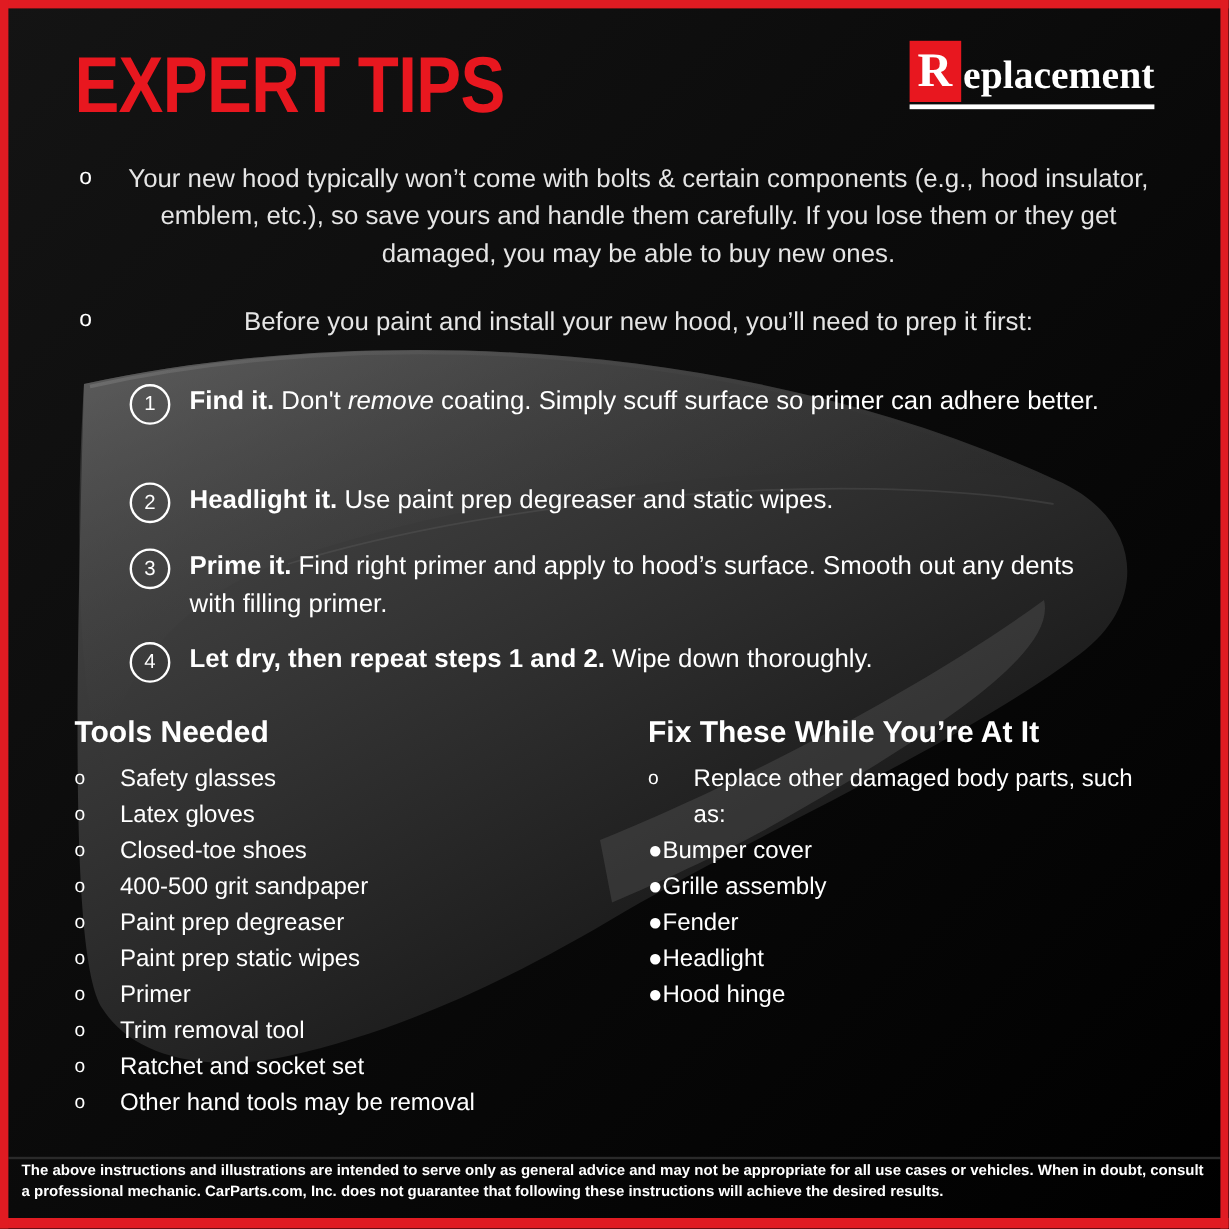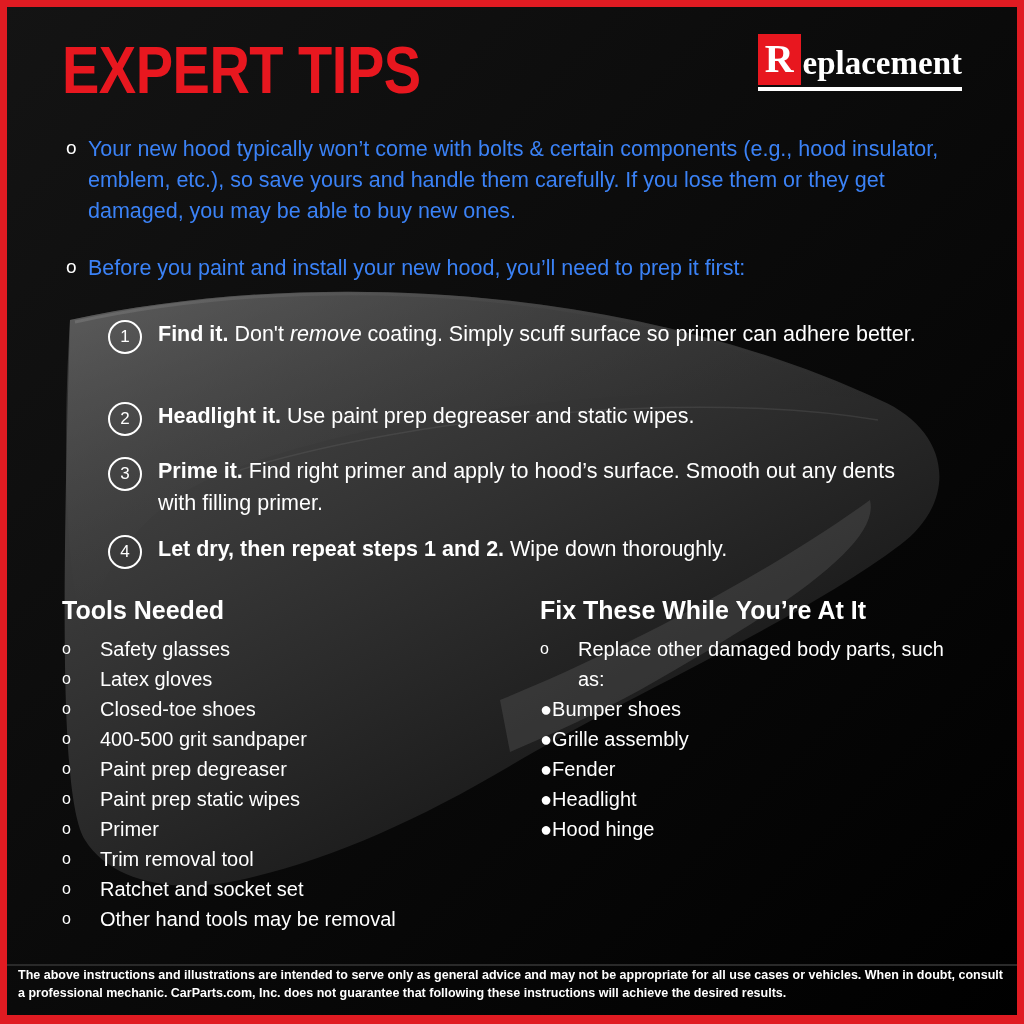--- a/index.html
+++ b/index.html
@@ -79,23 +79,24 @@
     font-size: 33px;
     font-weight: bold;
     line-height: 1;
     padding-bottom: 5px;
     padding-left: 2px;
     font-family: "Liberation Serif", serif;
   }
 
   
   .txt {
-    color: #3b82f6;
+    color: #e5e5e5;
     font-size: 21.5px;
     line-height: 1.45;
+    text-align: center;
   }
   .bullet-block {
     position: absolute;
     display: flex;
   }
   .hollow-bullet {
     flex: 0 0 auto;
     width: 22px;
     color: #ffffff;
     font-size: 19px;
@@ -328,21 +329,21 @@
       </ul>
 
     <div class="col-head right">Fix These While You’re At It</div>
     <ul class="list right" id="fix-list">
         <li>
           <span class="dot-open">o</span>
           <span class="wrap-text">Replace other damaged body parts, such as:</span>
         </li>
         <li>
           <span class="dot-filled">●</span>
-          <span class="wrap-text">Bumper shoes</span>
+          <span class="wrap-text">Bumper cover</span>
         </li>
         <li>
           <span class="dot-filled">●</span>
           <span class="wrap-text">Grille assembly</span>
         </li>
         <li>
           <span class="dot-filled">●</span>
           <span class="wrap-text">Fender</span>
         </li>
         <li>

